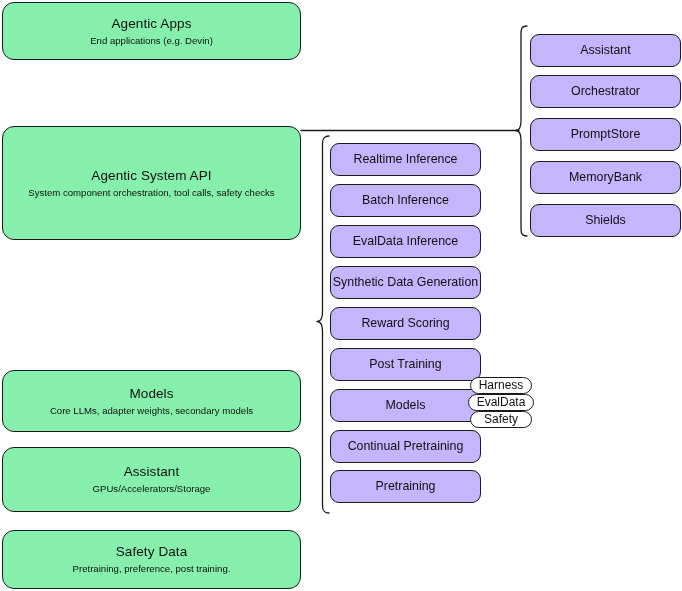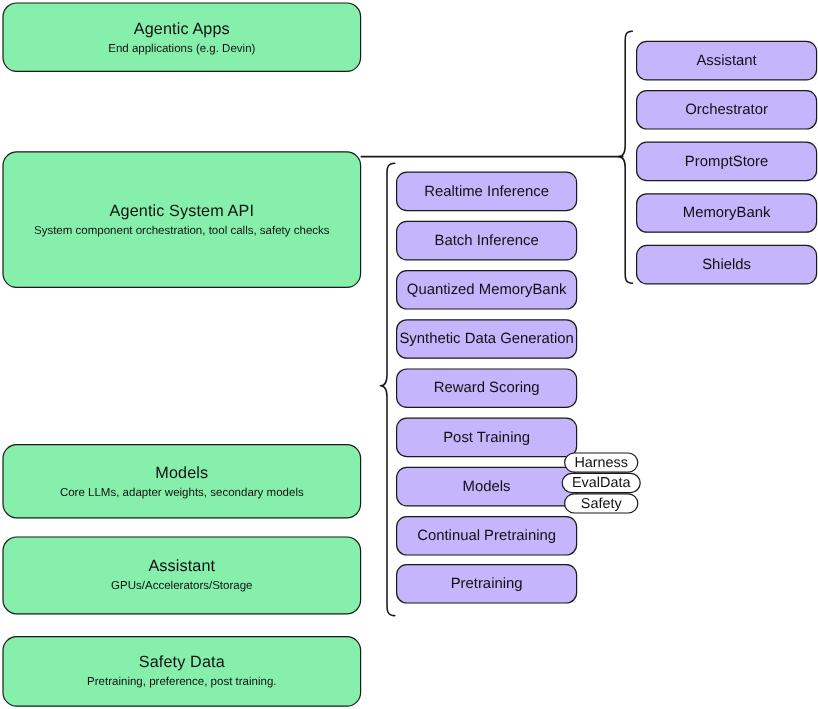--- a/index.html
+++ b/index.html
@@ -157,21 +157,21 @@
     <div class="layer-sub">Pretraining, preference, post training.</div>
   </div>
 
   <div class="item-box" style="left:330px; top:143px; width:151px; height:33px;">
     <span class="item-label">Realtime Inference</span>
   </div>
   <div class="item-box" style="left:330px; top:184px; width:151px; height:33px;">
     <span class="item-label">Batch Inference</span>
   </div>
   <div class="item-box" style="left:330px; top:225px; width:151px; height:33px;">
-    <span class="item-label">Quantized MemoryBank</span>
+    <span class="item-label">EvalData Inference</span>
   </div>
   <div class="item-box" style="left:330px; top:266px; width:151px; height:33px;">
     <span class="item-label">Synthetic Data Generation</span>
   </div>
   <div class="item-box" style="left:330px; top:307px; width:151px; height:33px;">
     <span class="item-label">Reward Scoring</span>
   </div>
   <div class="item-box" style="left:330px; top:348px; width:151px; height:33px;">
     <span class="item-label">Post Training</span>
   </div>

